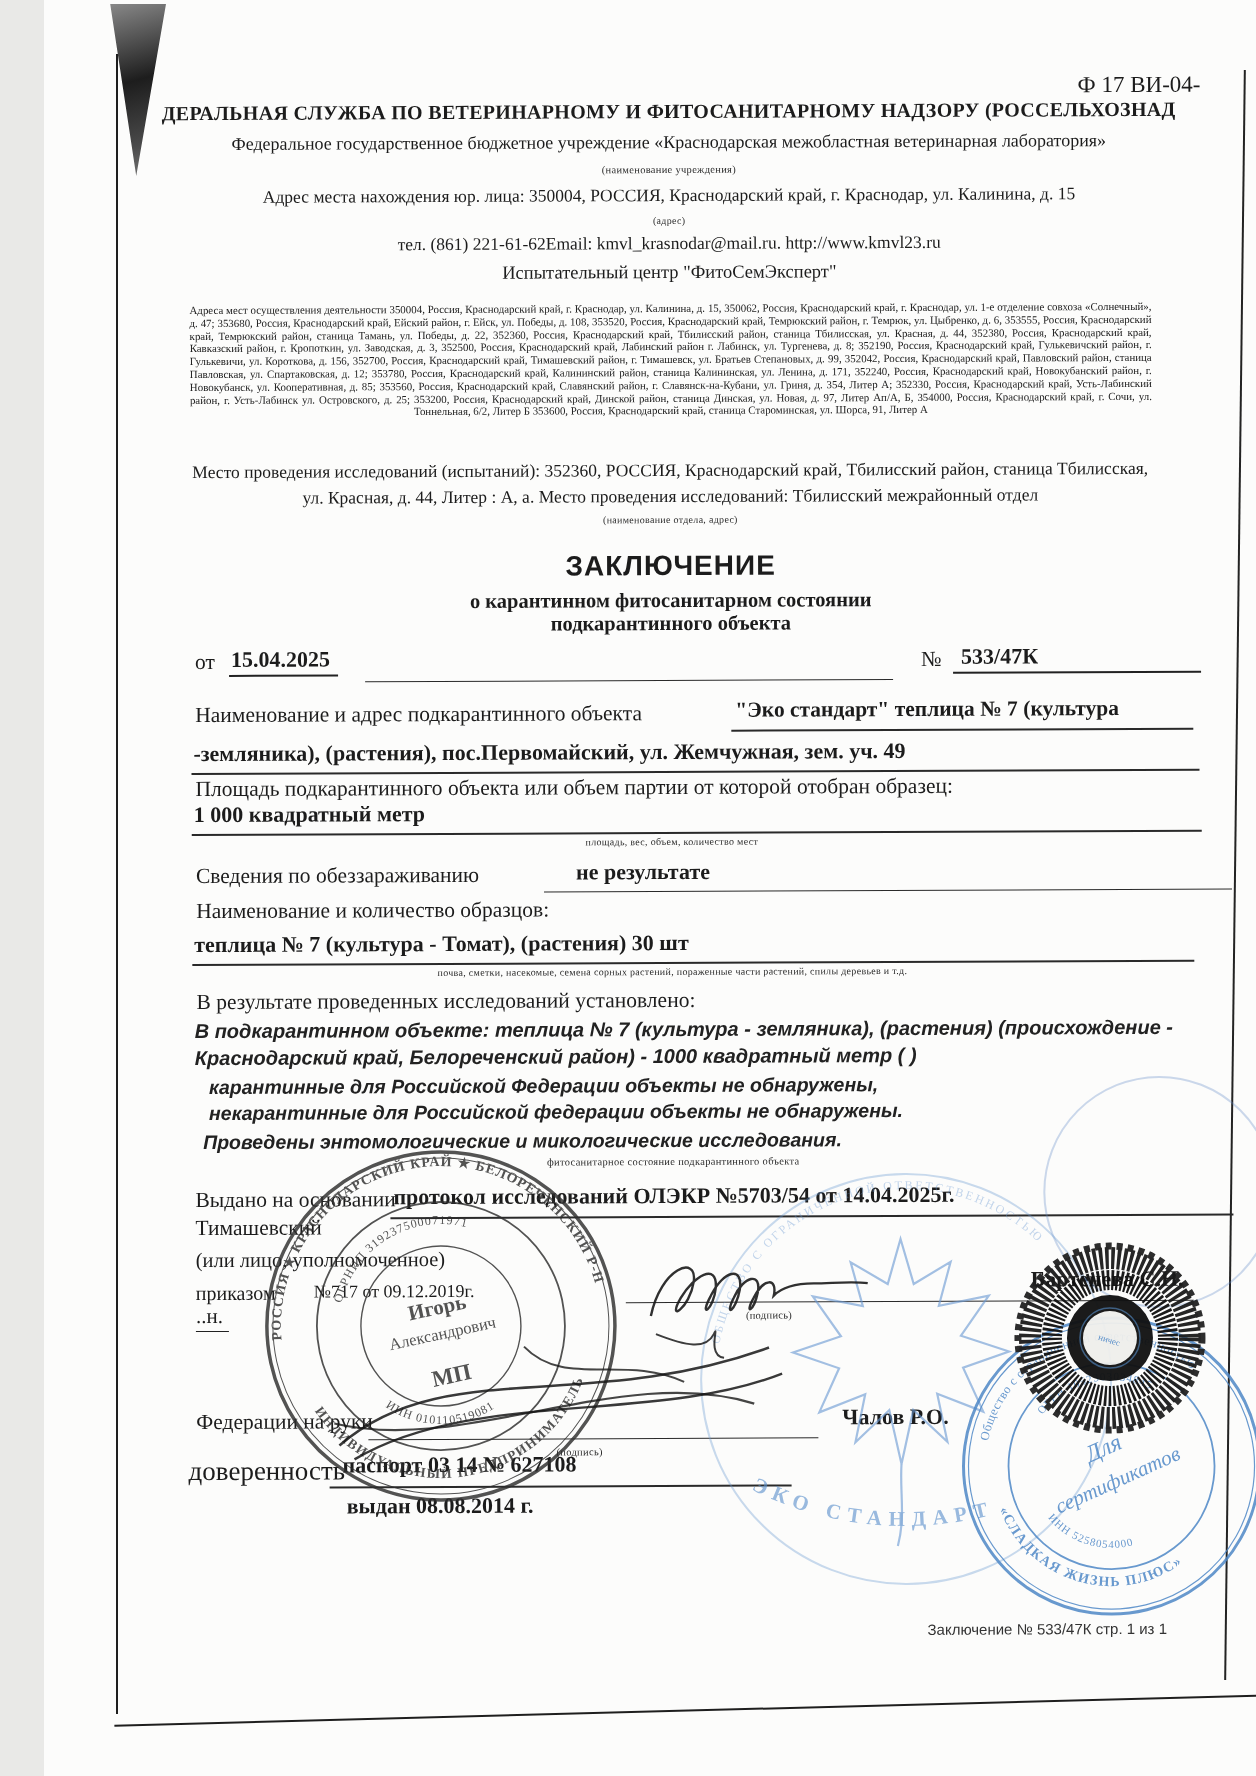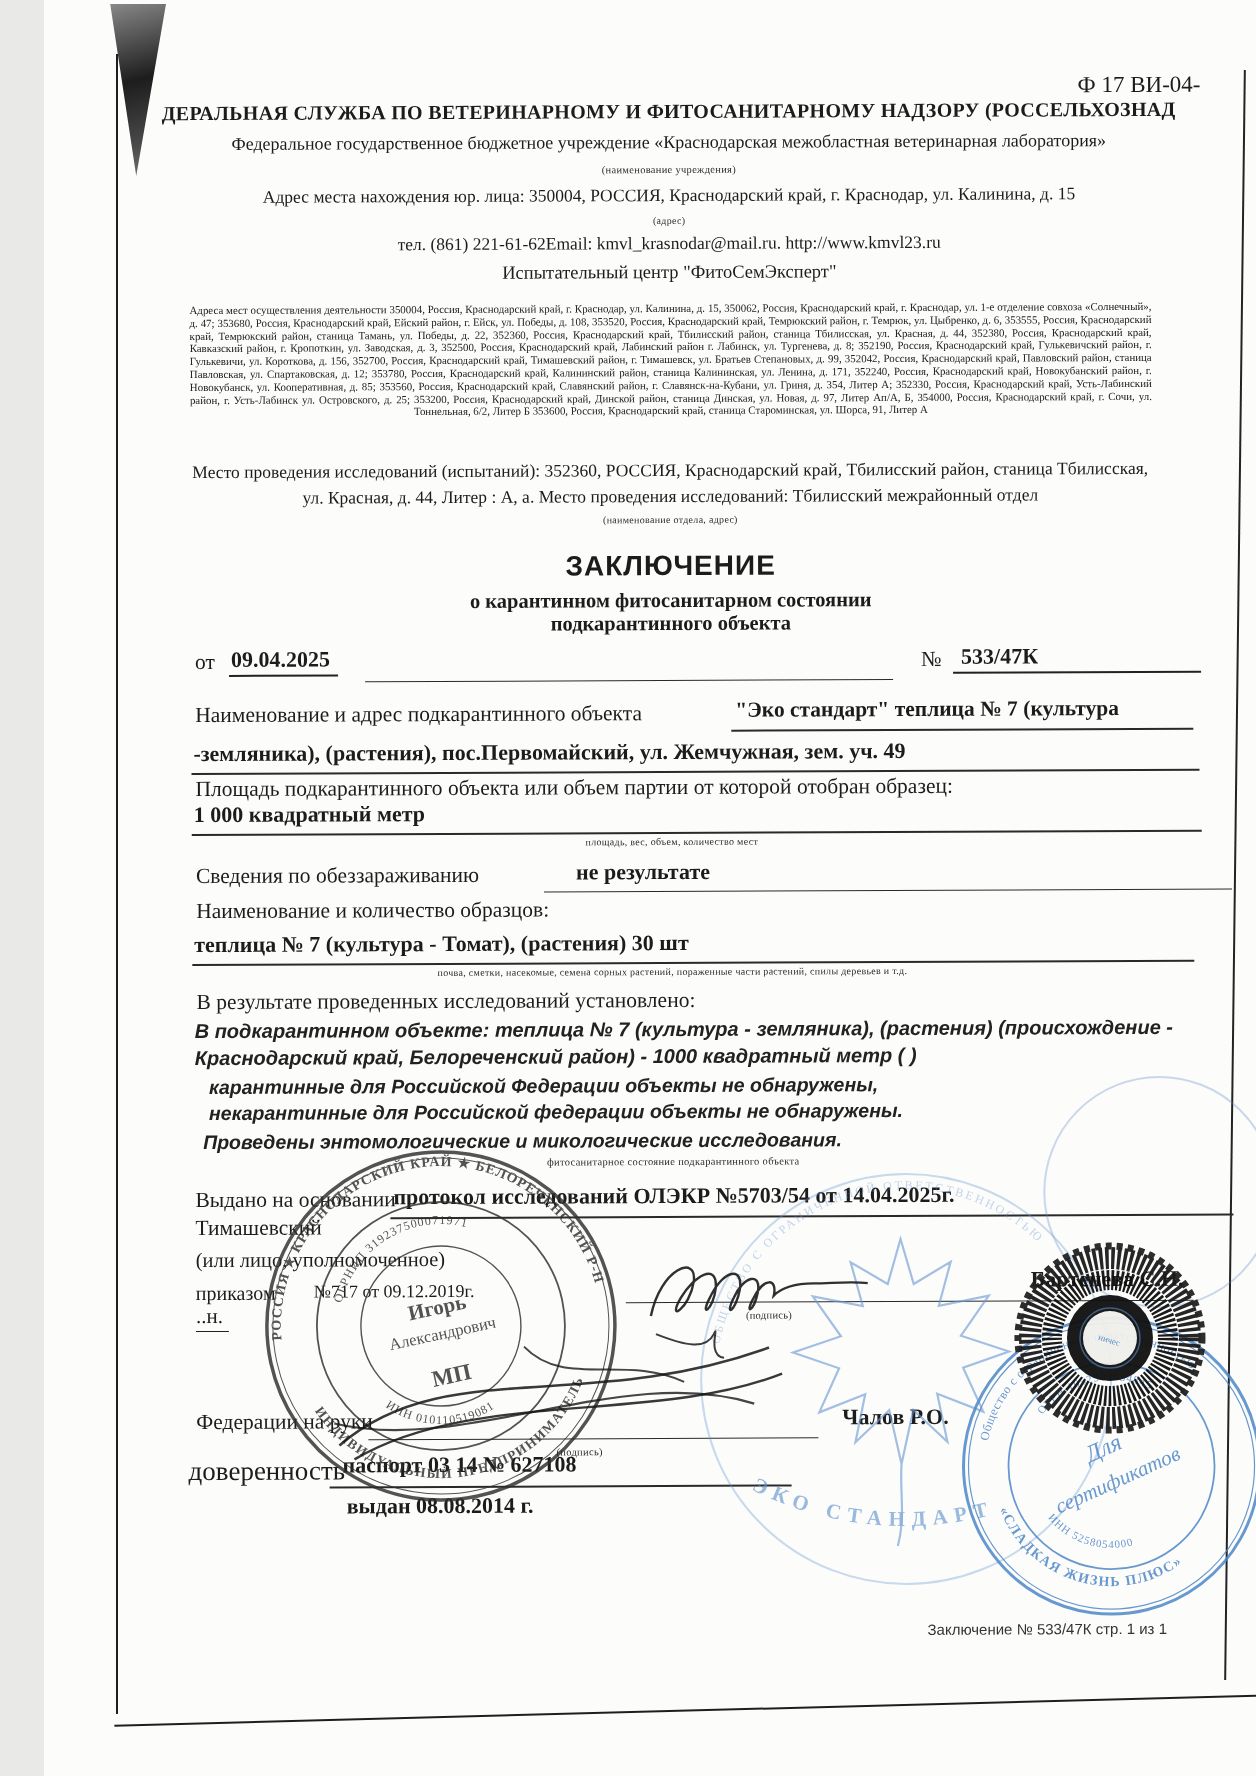--- a/index.html
+++ b/index.html
@@ -46,21 +46,21 @@
     <div class="abs para" style="left:148px;top:302px;width:962px;">Адреса мест осуществления деятельности 350004, Россия, Краснодарский край, г. Краснодар, ул. Калинина, д. 15, 350062, Россия, Краснодарский край, г. Краснодар, ул. 1-е отделение совхоза «Солнечный», д. 47; 353680, Россия, Краснодарский край, Ейский район, г. Ейск, ул. Победы, д. 108, 353520, Россия, Краснодарский край, Темрюкский район, г. Темрюк, ул. Цыбренко, д. 6, 353555, Россия, Краснодарский край, Темрюкский район, станица Тамань, ул. Победы, д. 22, 352360, Россия, Краснодарский край, Тбилисский район, станица Тбилисская, ул. Красная, д. 44, 352380, Россия, Краснодарский край, Кавказский район, г. Кропоткин, ул. Заводская, д. 3, 352500, Россия, Краснодарский край, Лабинский район г. Лабинск, ул. Тургенева, д. 8; 352190, Россия, Краснодарский край, Гулькевичский район, г. Гулькевичи, ул. Короткова, д. 156, 352700, Россия, Краснодарский край, Тимашевский район, г. Тимашевск, ул. Братьев Степановых, д. 99, 352042, Россия, Краснодарский край, Павловский район, станица Павловская, ул. Спартаковская, д. 12; 353780, Россия, Краснодарский край, Калининский район, станица Калининская, ул. Ленина, д. 171, 352240, Россия, Краснодарский край, Новокубанский район, г. Новокубанск, ул. Кооперативная, д. 85; 353560, Россия, Краснодарский край, Славянский район, г. Славянск-на-Кубани, ул. Гриня, д. 354, Литер А; 352330, Россия, Краснодарский край, Усть-Лабинский район, г. Усть-Лабинск ул. Островского, д. 25; 353200, Россия, Краснодарский край, Динской район, станица Динская, ул. Новая, д. 97, Литер Ап/А, Б, 354000, Россия, Краснодарский край, г. Сочи, ул. Тоннельная, 6/2, Литер Б 353600, Россия, Краснодарский край, станица Староминская, ул. Шорса, 91, Литер А</div>
     <div class="abs ctr" style="top:460px;font-size:17.5px;">Место проведения исследований (испытаний): 352360, РОССИЯ, Краснодарский край, Тбилисский район, станица Тбилисская,</div>
     <div class="abs ctr" style="top:486px;font-size:17.5px;">ул.  Красная, д. 44, Литер : А, а. Место проведения исследований: Тбилисский межрайонный отдел</div>
     <div class="abs ctr cap" style="top:514px;font-size:10px;">(наименование отдела, адрес)</div>
 
     <div class="abs ctr" style="top:550px;font-size:28px;font-weight:bold;font-family:'Liberation Sans',sans-serif;letter-spacing:1px;">ЗАКЛЮЧЕНИЕ</div>
     <div class="abs ctr b" style="top:589px;font-size:20.5px;">о карантинном фитосанитарном состоянии</div>
     <div class="abs ctr b" style="top:612px;font-size:20.5px;">подкарантинного объекта</div>
 
     <div class="abs" style="left:152px;top:648px;font-size:21.5px;">от</div>
-    <div class="abs b" style="left:186px;top:645px;font-size:22px;border-bottom:2.3px solid #222;padding:0 8px 2px 2px;">09.04.2025</div>
+    <div class="abs b" style="left:186px;top:645px;font-size:22px;border-bottom:2.3px solid #222;padding:0 8px 2px 2px;">15.04.2025</div>
     <div class="line" style="left:322px;top:680px;width:528px;"></div>
     <div class="abs" style="left:878px;top:648px;font-size:21.5px;">№</div>
     <div class="abs b" style="left:910px;top:645px;font-size:22px;border-bottom:2px solid #222;width:240px;padding:0 0 2px 8px;">533/47К</div>
 
     <div class="abs" style="left:152px;top:701px;font-size:21.5px;">Наименование и адрес подкарантинного объекта</div>
     <div class="abs b" style="left:692px;top:698px;font-size:21.5px;">"Эко стандарт" теплица № 7 (культура</div>
     <div class="line thick" style="left:688px;top:730px;width:462px;"></div>
     <div class="abs b" style="left:150px;top:739px;font-size:22px;">-земляника), (растения),  пос.Первомайский, ул. Жемчужная, зем. уч. 49</div>
     <div class="line thick" style="left:148px;top:771px;width:1008px;"></div>
 

